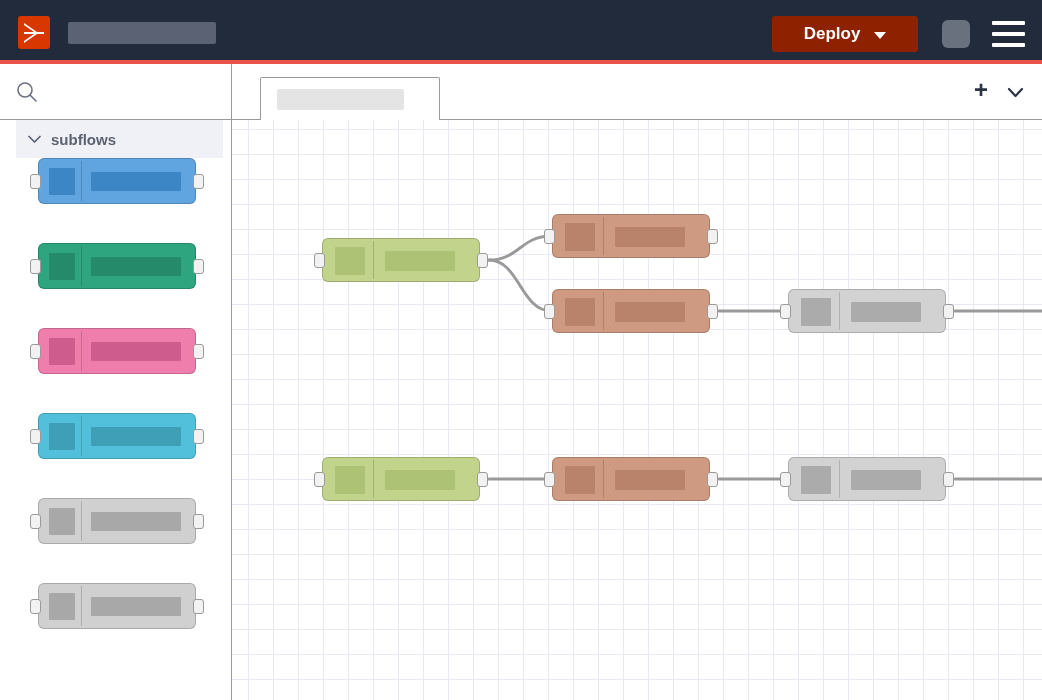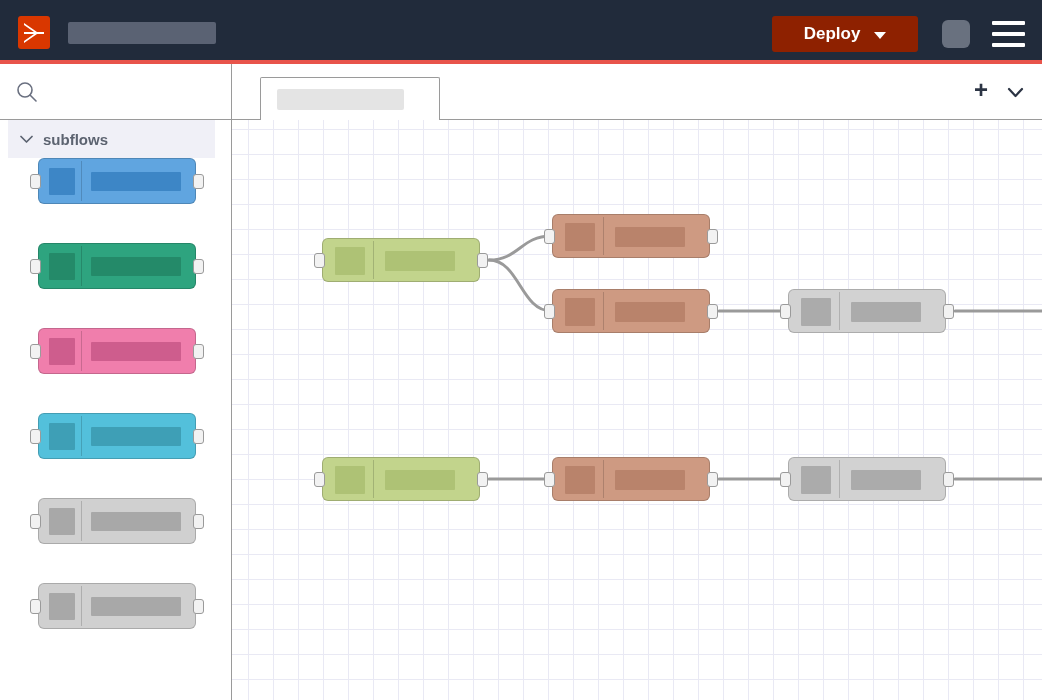--- a/index.html
+++ b/index.html
@@ -119,21 +119,21 @@
     box-sizing: border-box;
     background: #ffffff;
   }
   .search-icon {
     position: absolute;
     left: 16px; top: 17px;
   }
 
   .palette-category {
     position: absolute;
-    left: 8px; top: 56px;
+    left: 16px; top: 56px;
     width: 207px; height: 38px;
     background: #F0F0F7;
     display: flex;
     align-items: center;
     box-sizing: border-box;
     cursor: pointer;
   }
   .cat-caret {
     margin-left: 12px;
     margin-right: 10px;

